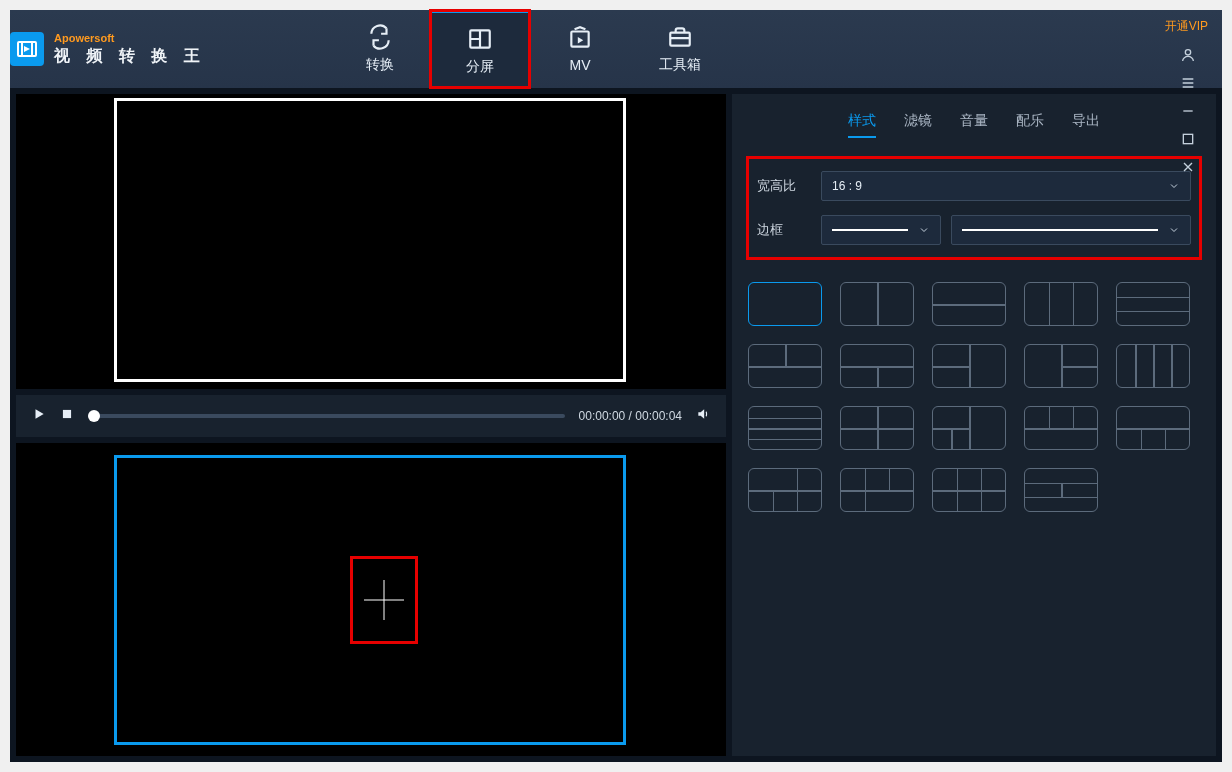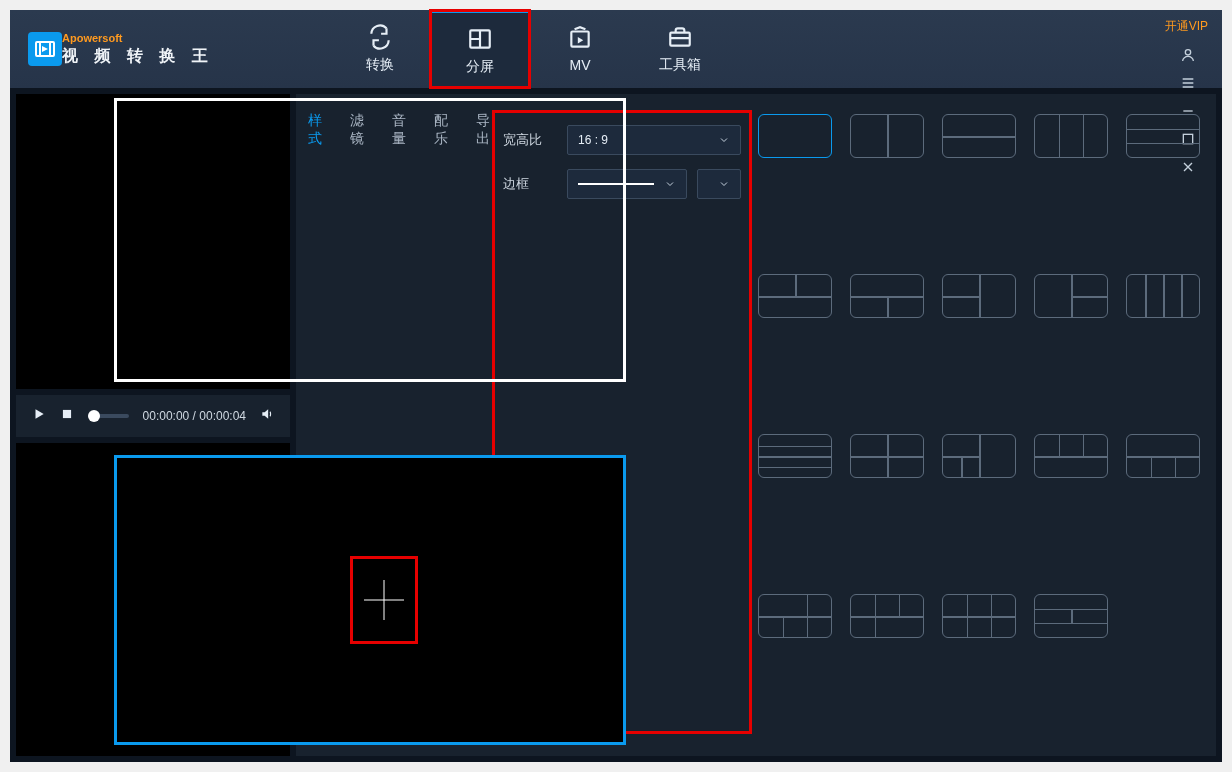--- a/index.html
+++ b/index.html
@@ -24,21 +24,21 @@
 .title-bar {
   height: 78px;
   background: linear-gradient(#2b3a4f, #263449);
   display: flex;
   align-items: stretch;
   position: relative;
 }
 .logo-area {
   display: flex;
   align-items: center;
-  padding-left: 18px;
+  gap: 10px;
   width: 300px;
 }
 .logo-icon {
   width: 34px;
   height: 34px;
   background: #0a9aee;
   border-radius: 4px;
   position: relative;
   display: flex;
   align-items: center;
@@ -163,20 +163,21 @@
   content: "";
   position: absolute;
   background: #fff;
 }
 .plus-mark::before { left: 50%; top: 0; width: 1px; height: 100%; transform: translateX(-0.5px); }
 .plus-mark::after { top: 50%; left: 0; height: 1px; width: 100%; transform: translateY(-0.5px); }
 .right-panel {
   flex: 1;
   background: #18222e;
   display: flex;
+  flex-direction: column;
   padding: 10px 12px;
 }
 .sub-tabs {
   display: flex;
   justify-content: center;
   gap: 28px;
   padding: 8px 0 12px;
 }
 .sub-tab {
   color: #aab6c4;

